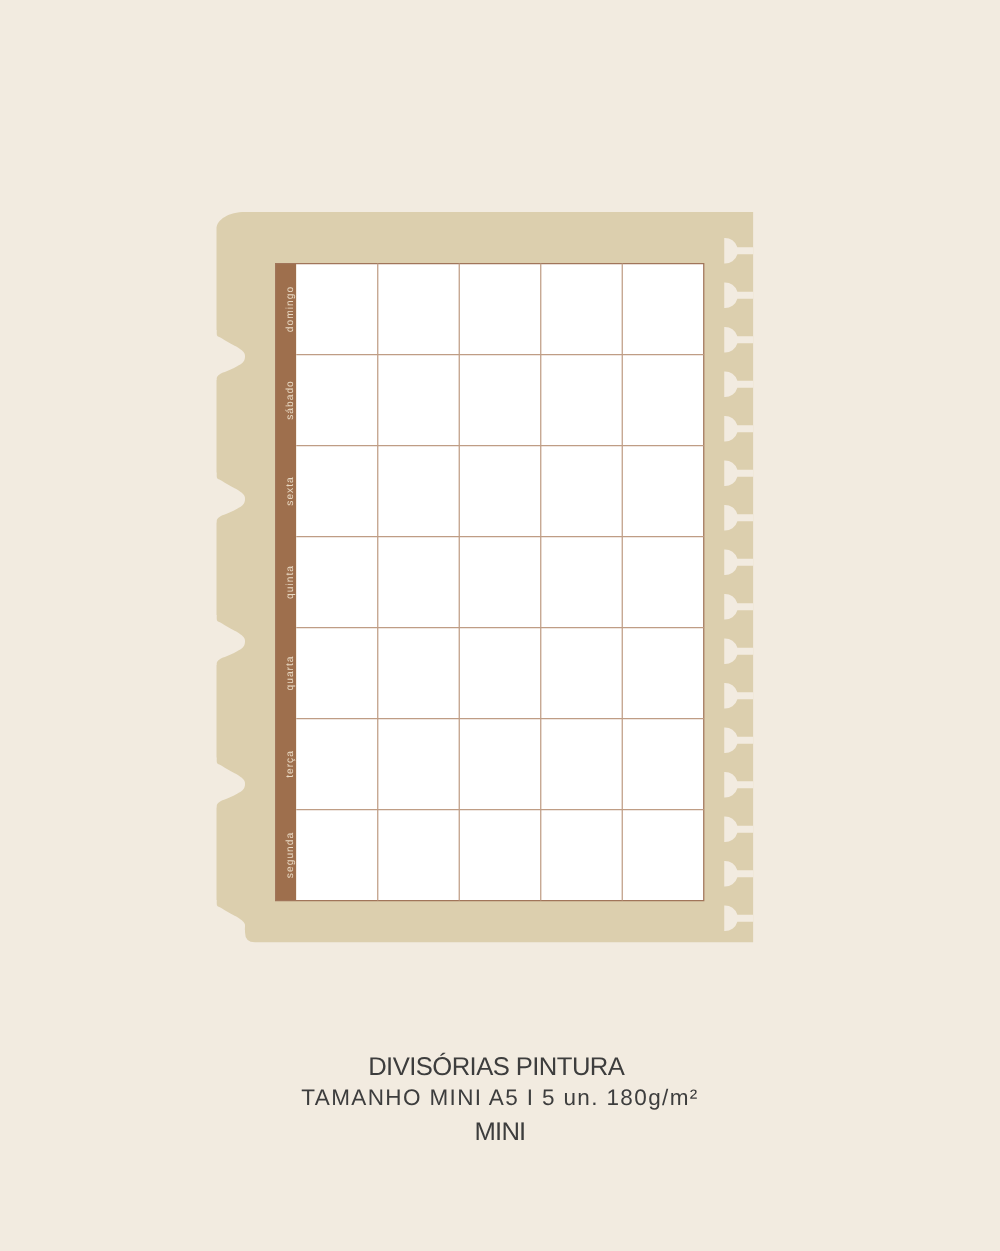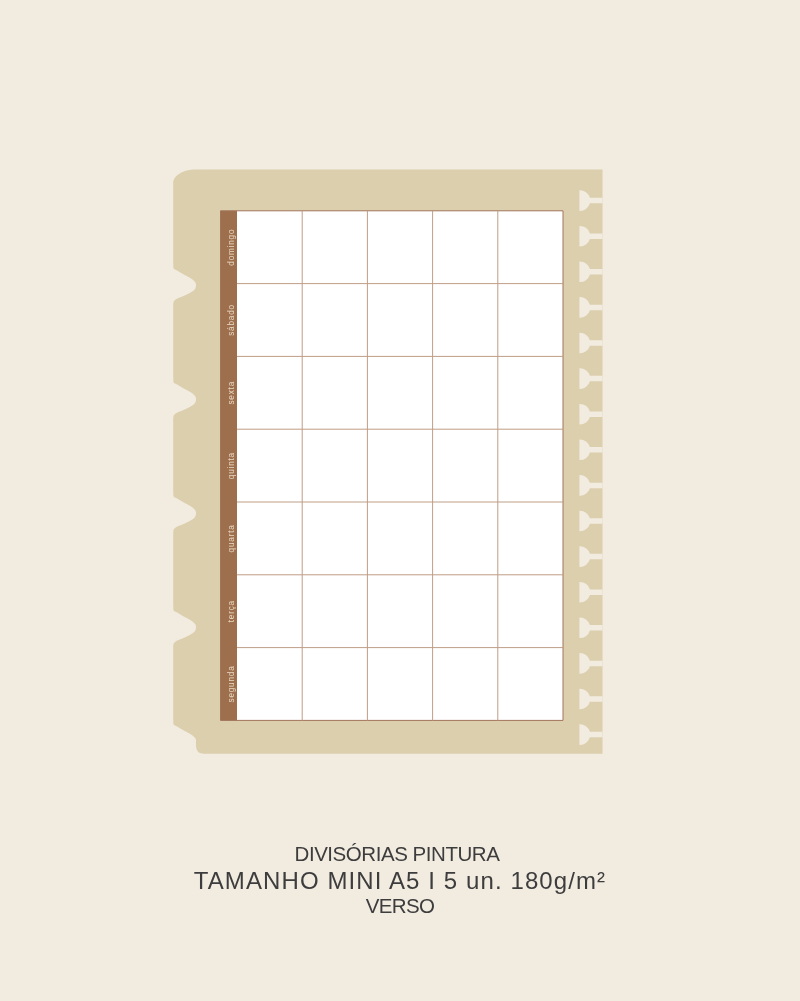--- a/index.html
+++ b/index.html
@@ -77,15 +77,15 @@
     <text transform="translate(234.4,538.4) rotate(-90)">quarta</text>
 
     <text transform="translate(234.4,611.2) rotate(-90)">terça</text>
 
     <text transform="translate(234.4,684.0) rotate(-90)">segunda</text>
   </g>
 </svg>
 
 <div class="cap" style="top:843.6px;left:-3px;font-size:20.5px;letter-spacing:-0.45px;">DIVISÓRIAS PINTURA</div>
 
-<div class="cap" style="top:869.3px;font-size:24px;letter-spacing:1.1px;">TAMANHO MINI A5 I 5 un. 180g/m²</div>
+<div class="cap" style="top:869.3px;font-size:18px;letter-spacing:1.1px;">TAMANHO MINI A5 I 5 un. 180g/m²</div>
 
-<div class="cap" style="top:895.7px;font-size:20.5px;letter-spacing:-0.65px;">VERSO</div>
+<div class="cap" style="top:895.7px;font-size:20.5px;letter-spacing:-0.65px;">MINI</div>
 
 </body></html>

